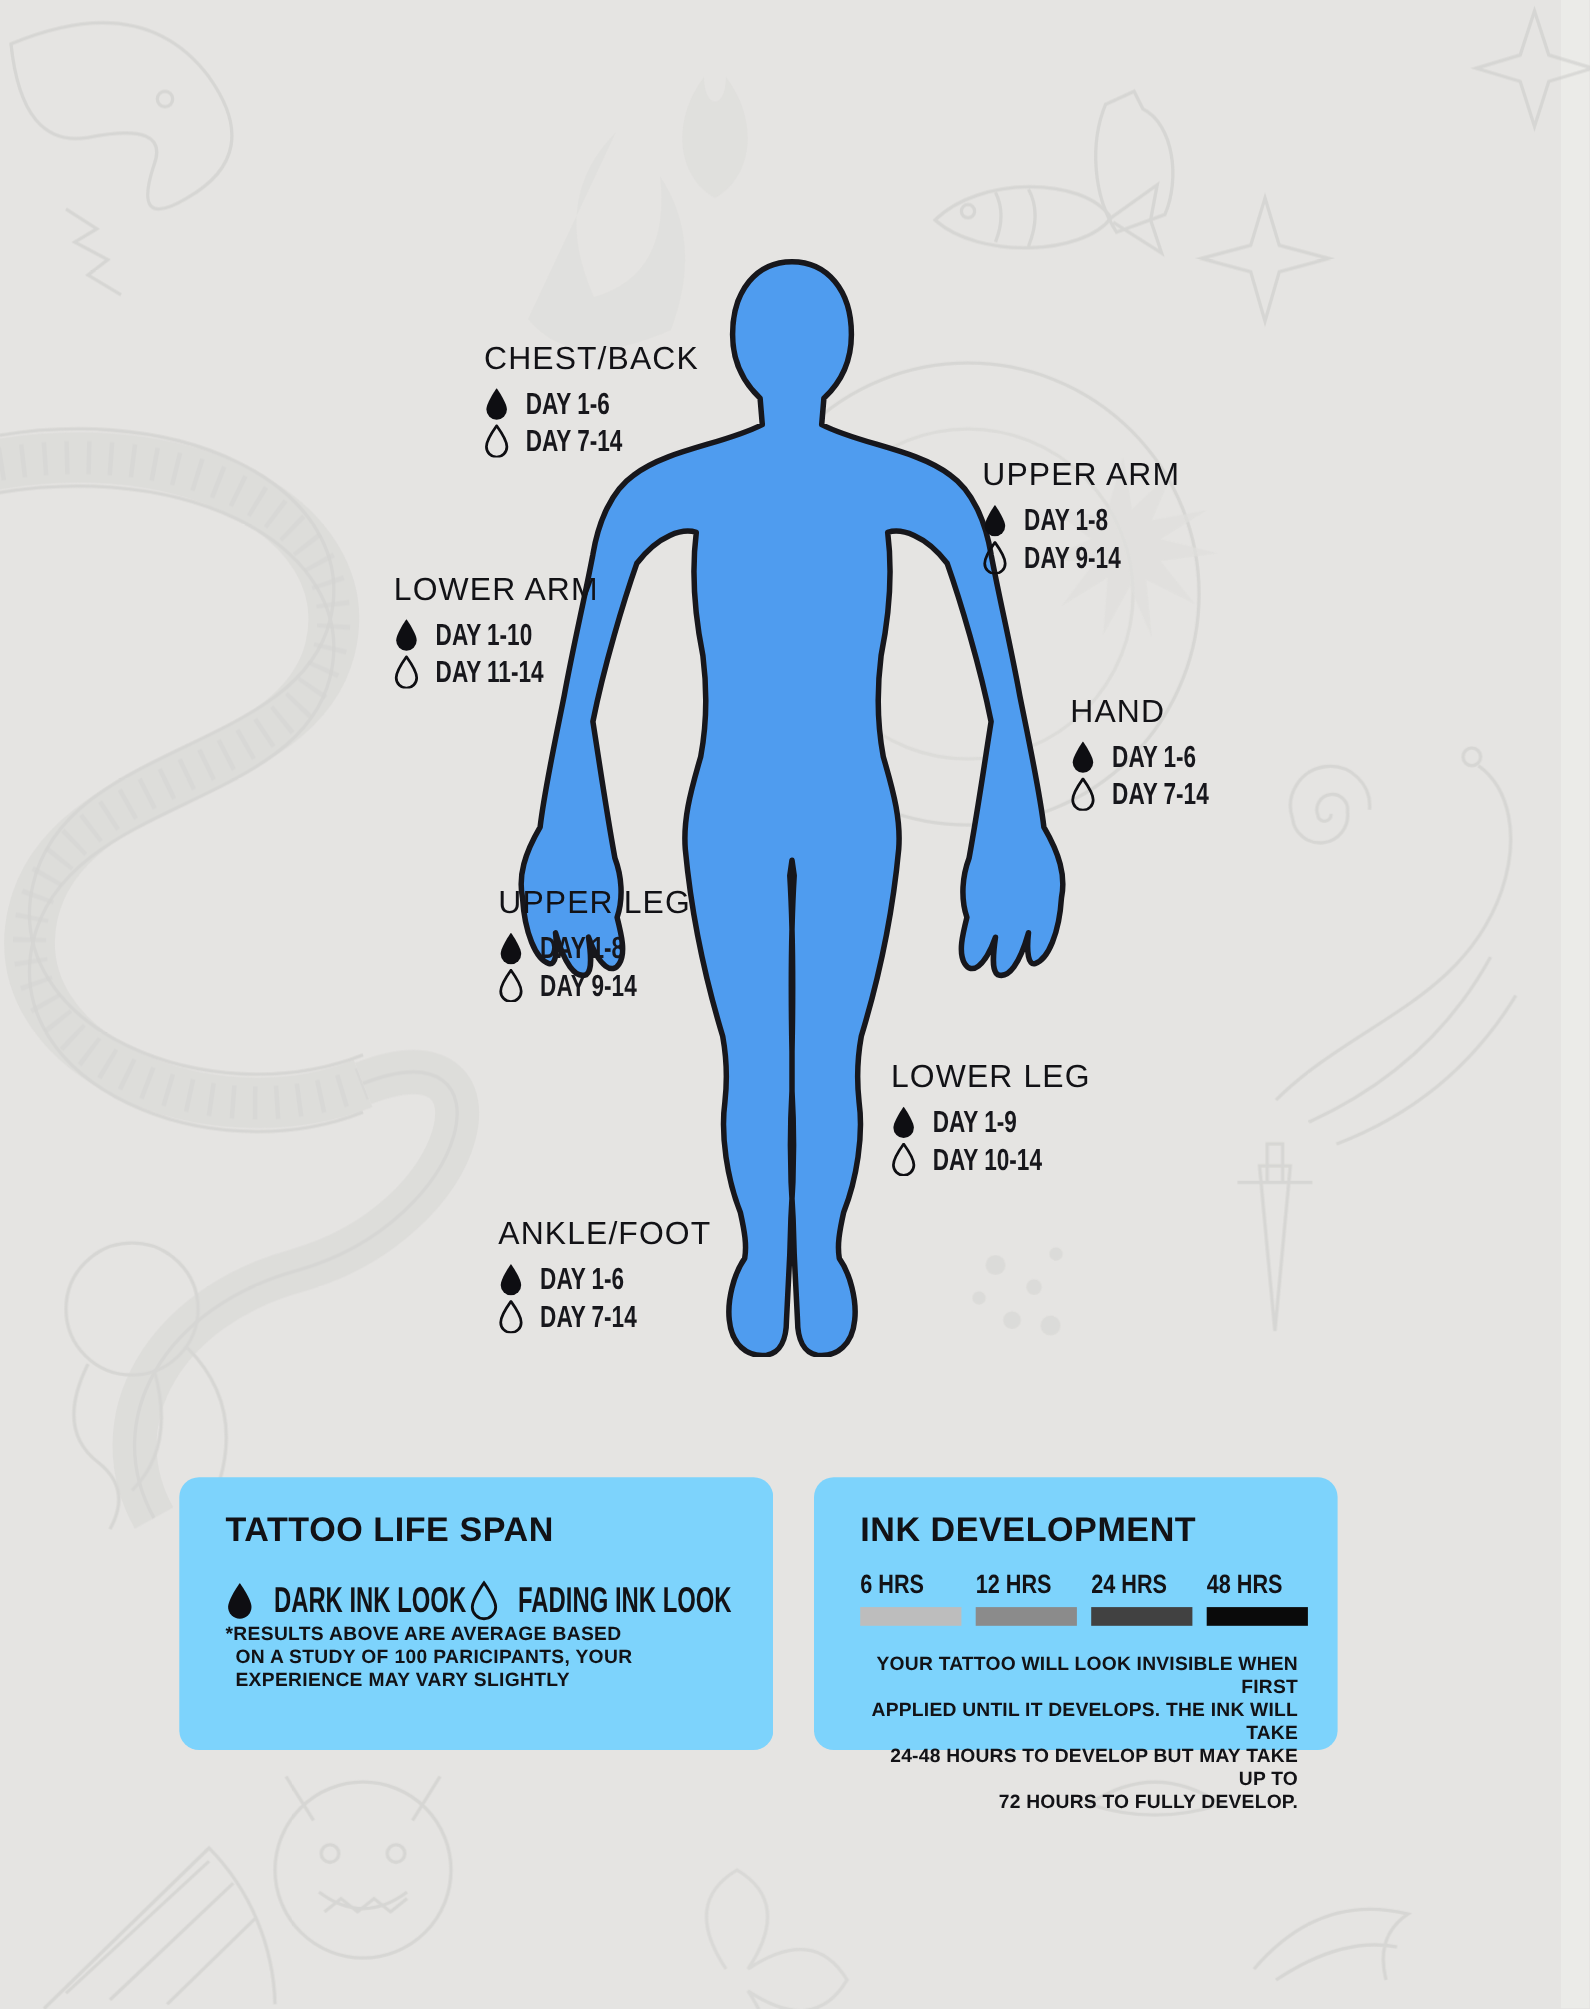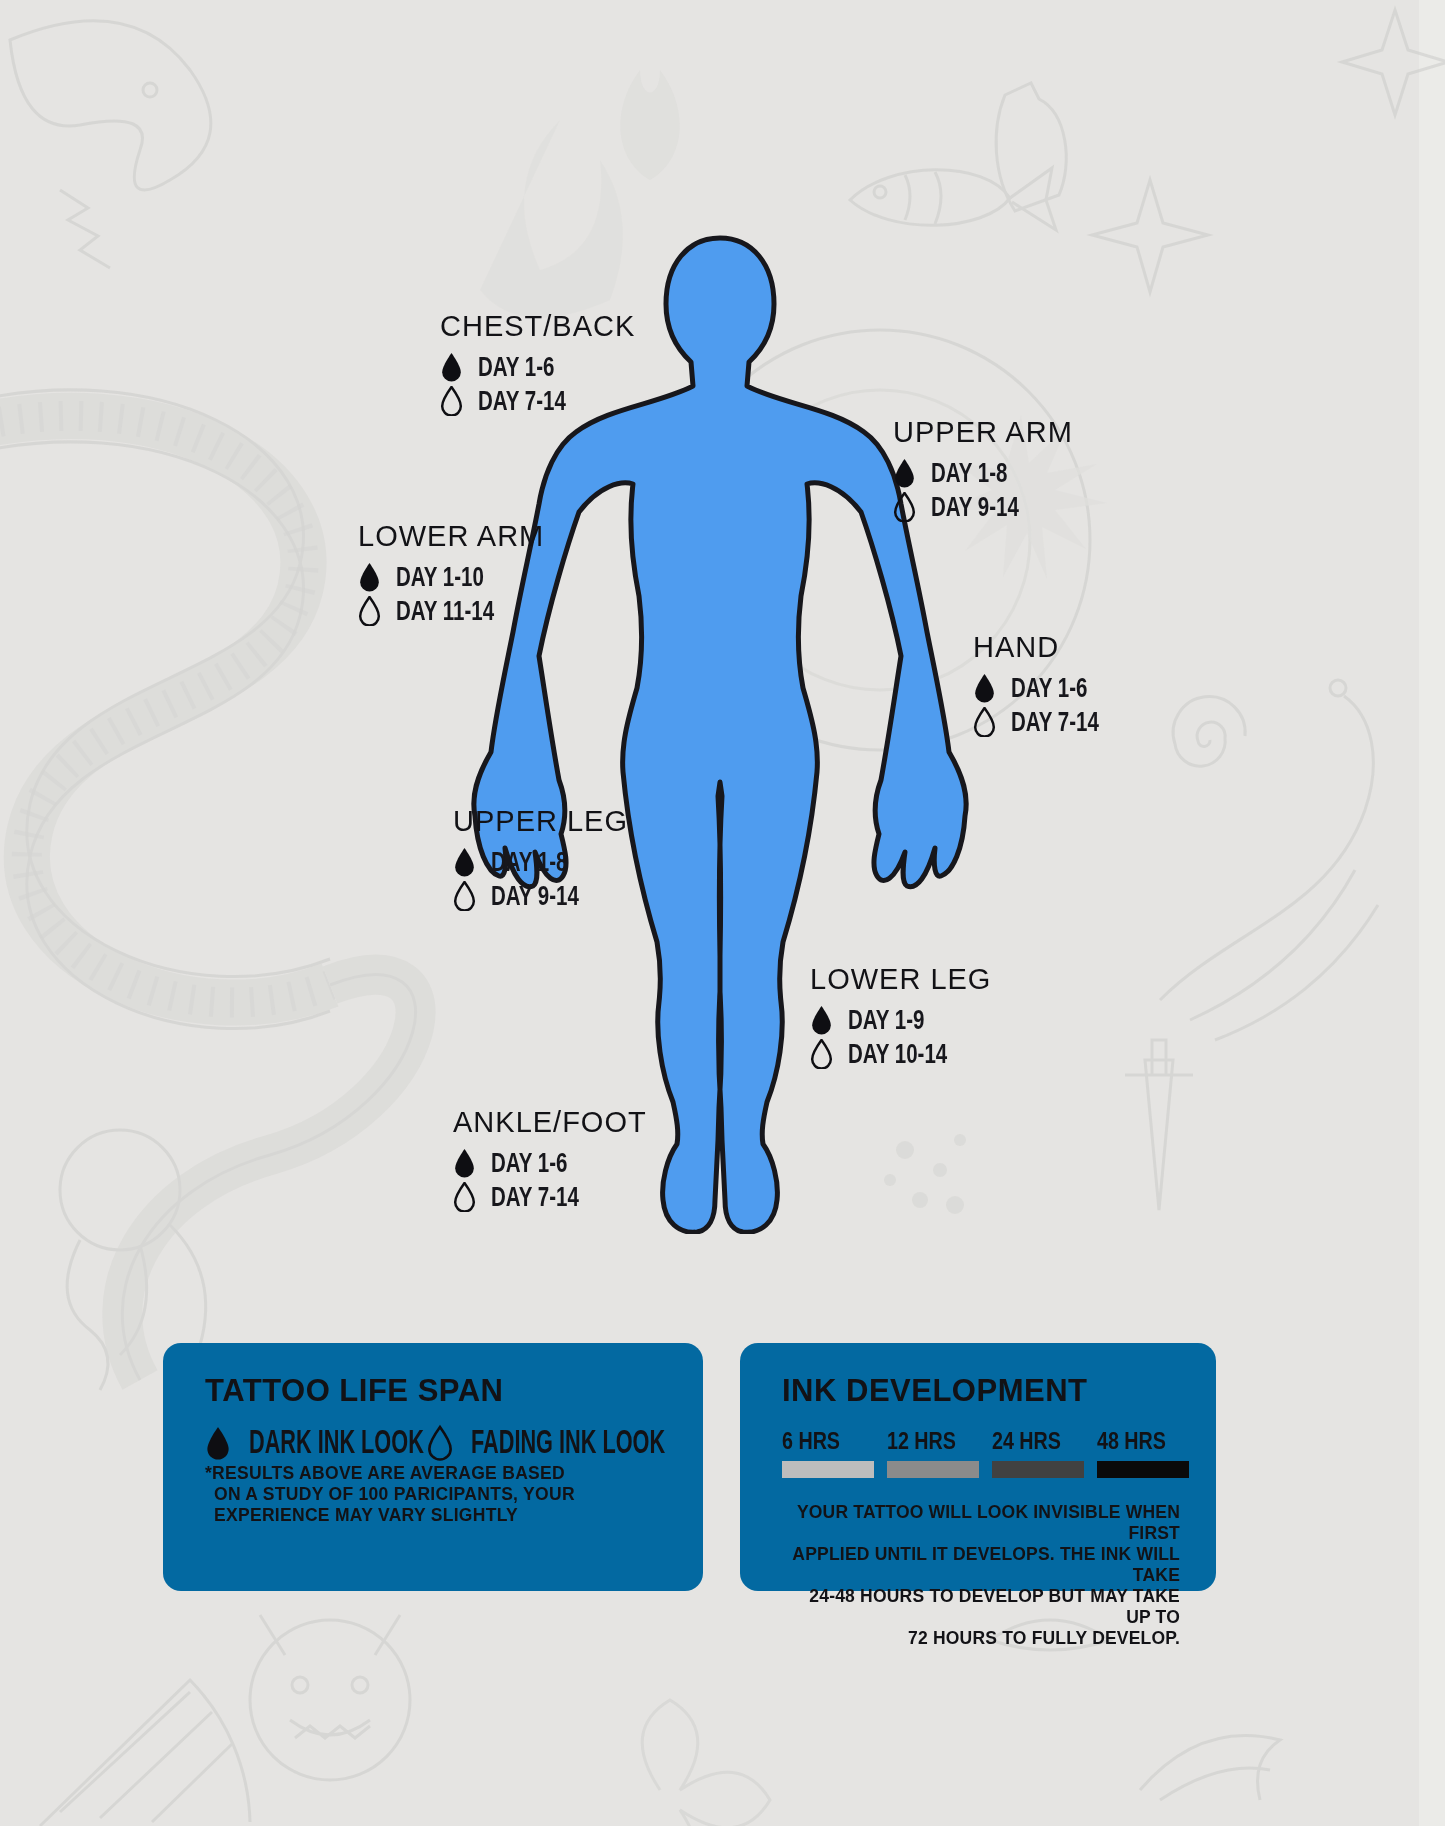--- a/index.html
+++ b/index.html
@@ -27,27 +27,27 @@
   .pos-chest-back{left:440px;top:310px;}
   .pos-upper-arm{left:893px;top:416px;}
   .pos-lower-arm{left:358px;top:520px;}
   .pos-hand{left:973px;top:631px;}
   .pos-upper-leg{left:453px;top:805px;text-align:right;}
   .pos-lower-leg{left:810px;top:963px;}
   .pos-ankle-foot{left:453px;top:1106px;}
 
   
   .card{
-    position:absolute;top:1343px;height:248px;background:#0369a1;
+    position:absolute;top:1343px;height:248px;background:#7dd3fc;
     border-radius:18px;box-sizing:border-box;padding:30px 36px 0 42px;
   }
   .card-legend{left:163px;width:540px;}
   .card-ink{left:740px;width:476px;}
   .card-title{font-size:31px;font-weight:bold;letter-spacing:.5px;white-space:nowrap;}
-  .legend-row{display:flex;align-items:center;margin-top:14px;}
+  .legend-row{display:flex;align-items:center;margin-top:26px;}
   .legend-label{
     font-size:31px;font-weight:bold;white-space:nowrap;
     transform:scale(.7,1.05);transform-origin:left center;margin-left:18px;
   }
   .legend-label.first{display:inline-block;width:152px;margin-right:26px;}
   .footnote{}
   .foot-line{font-size:17.5px;font-weight:bold;letter-spacing:.3px;line-height:1.2;}
   .foot-line.indent{padding-left:9px;}
   .stages-row{display:flex;gap:13px;margin-top:18px;}
   .stage-label{

